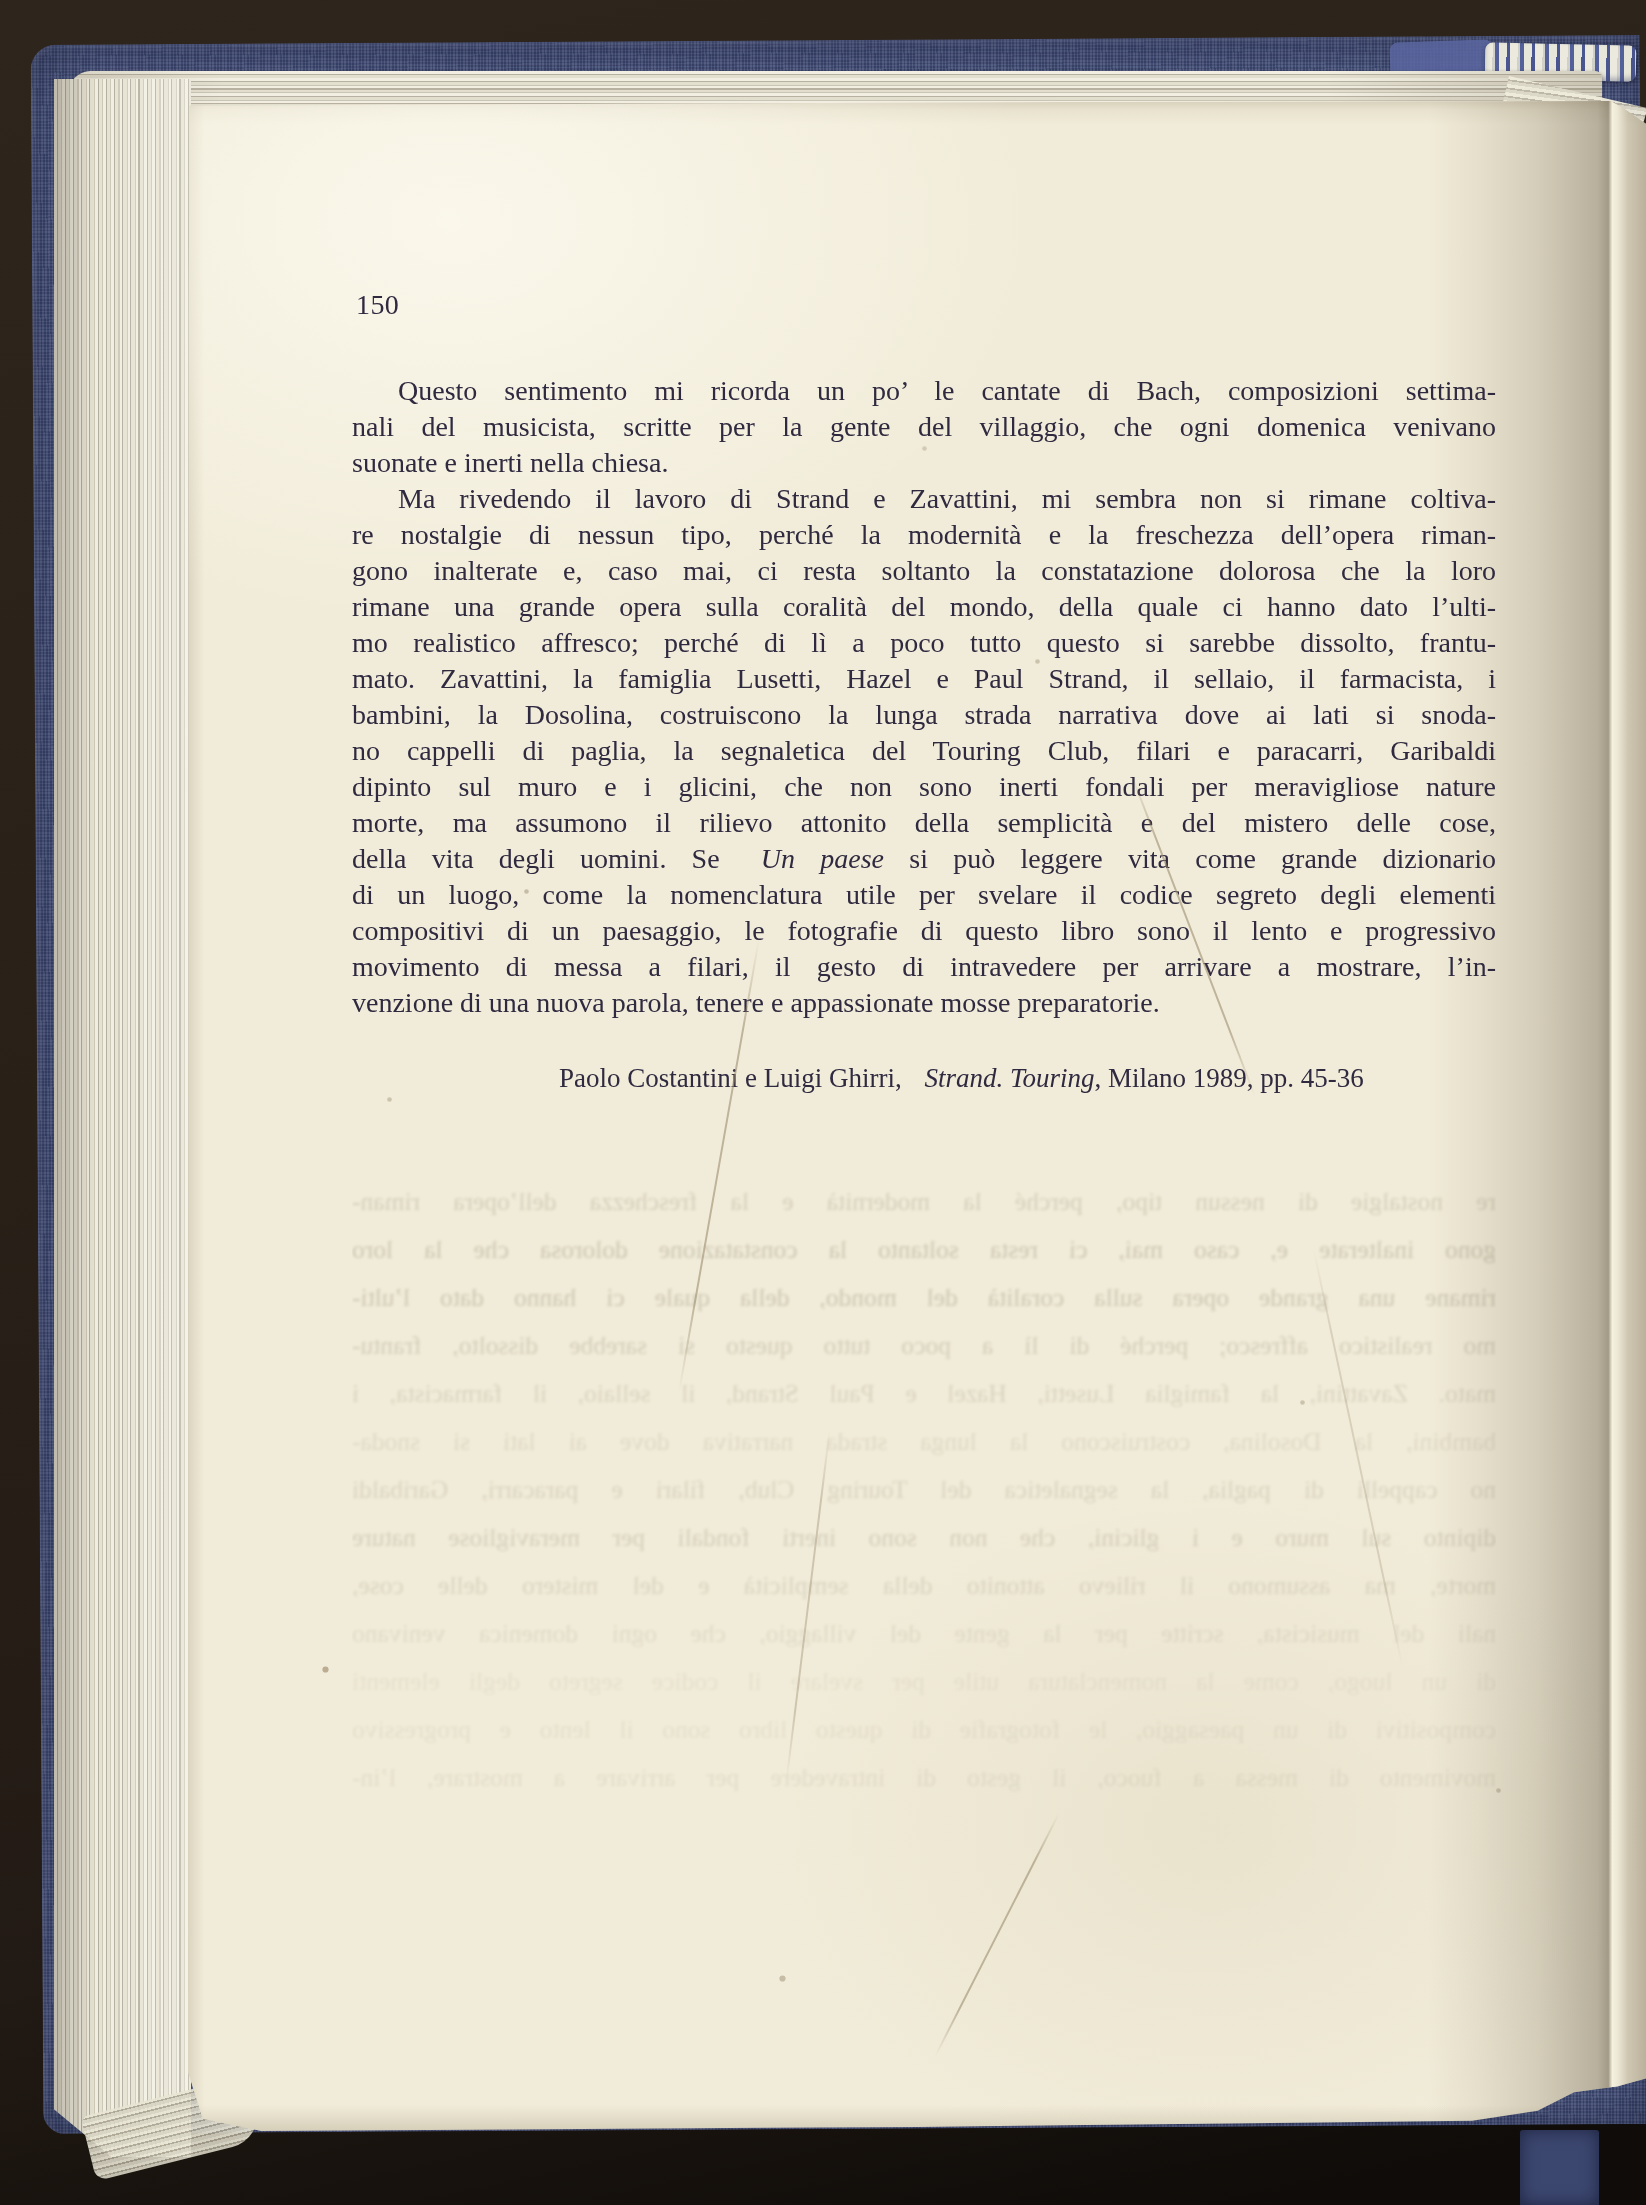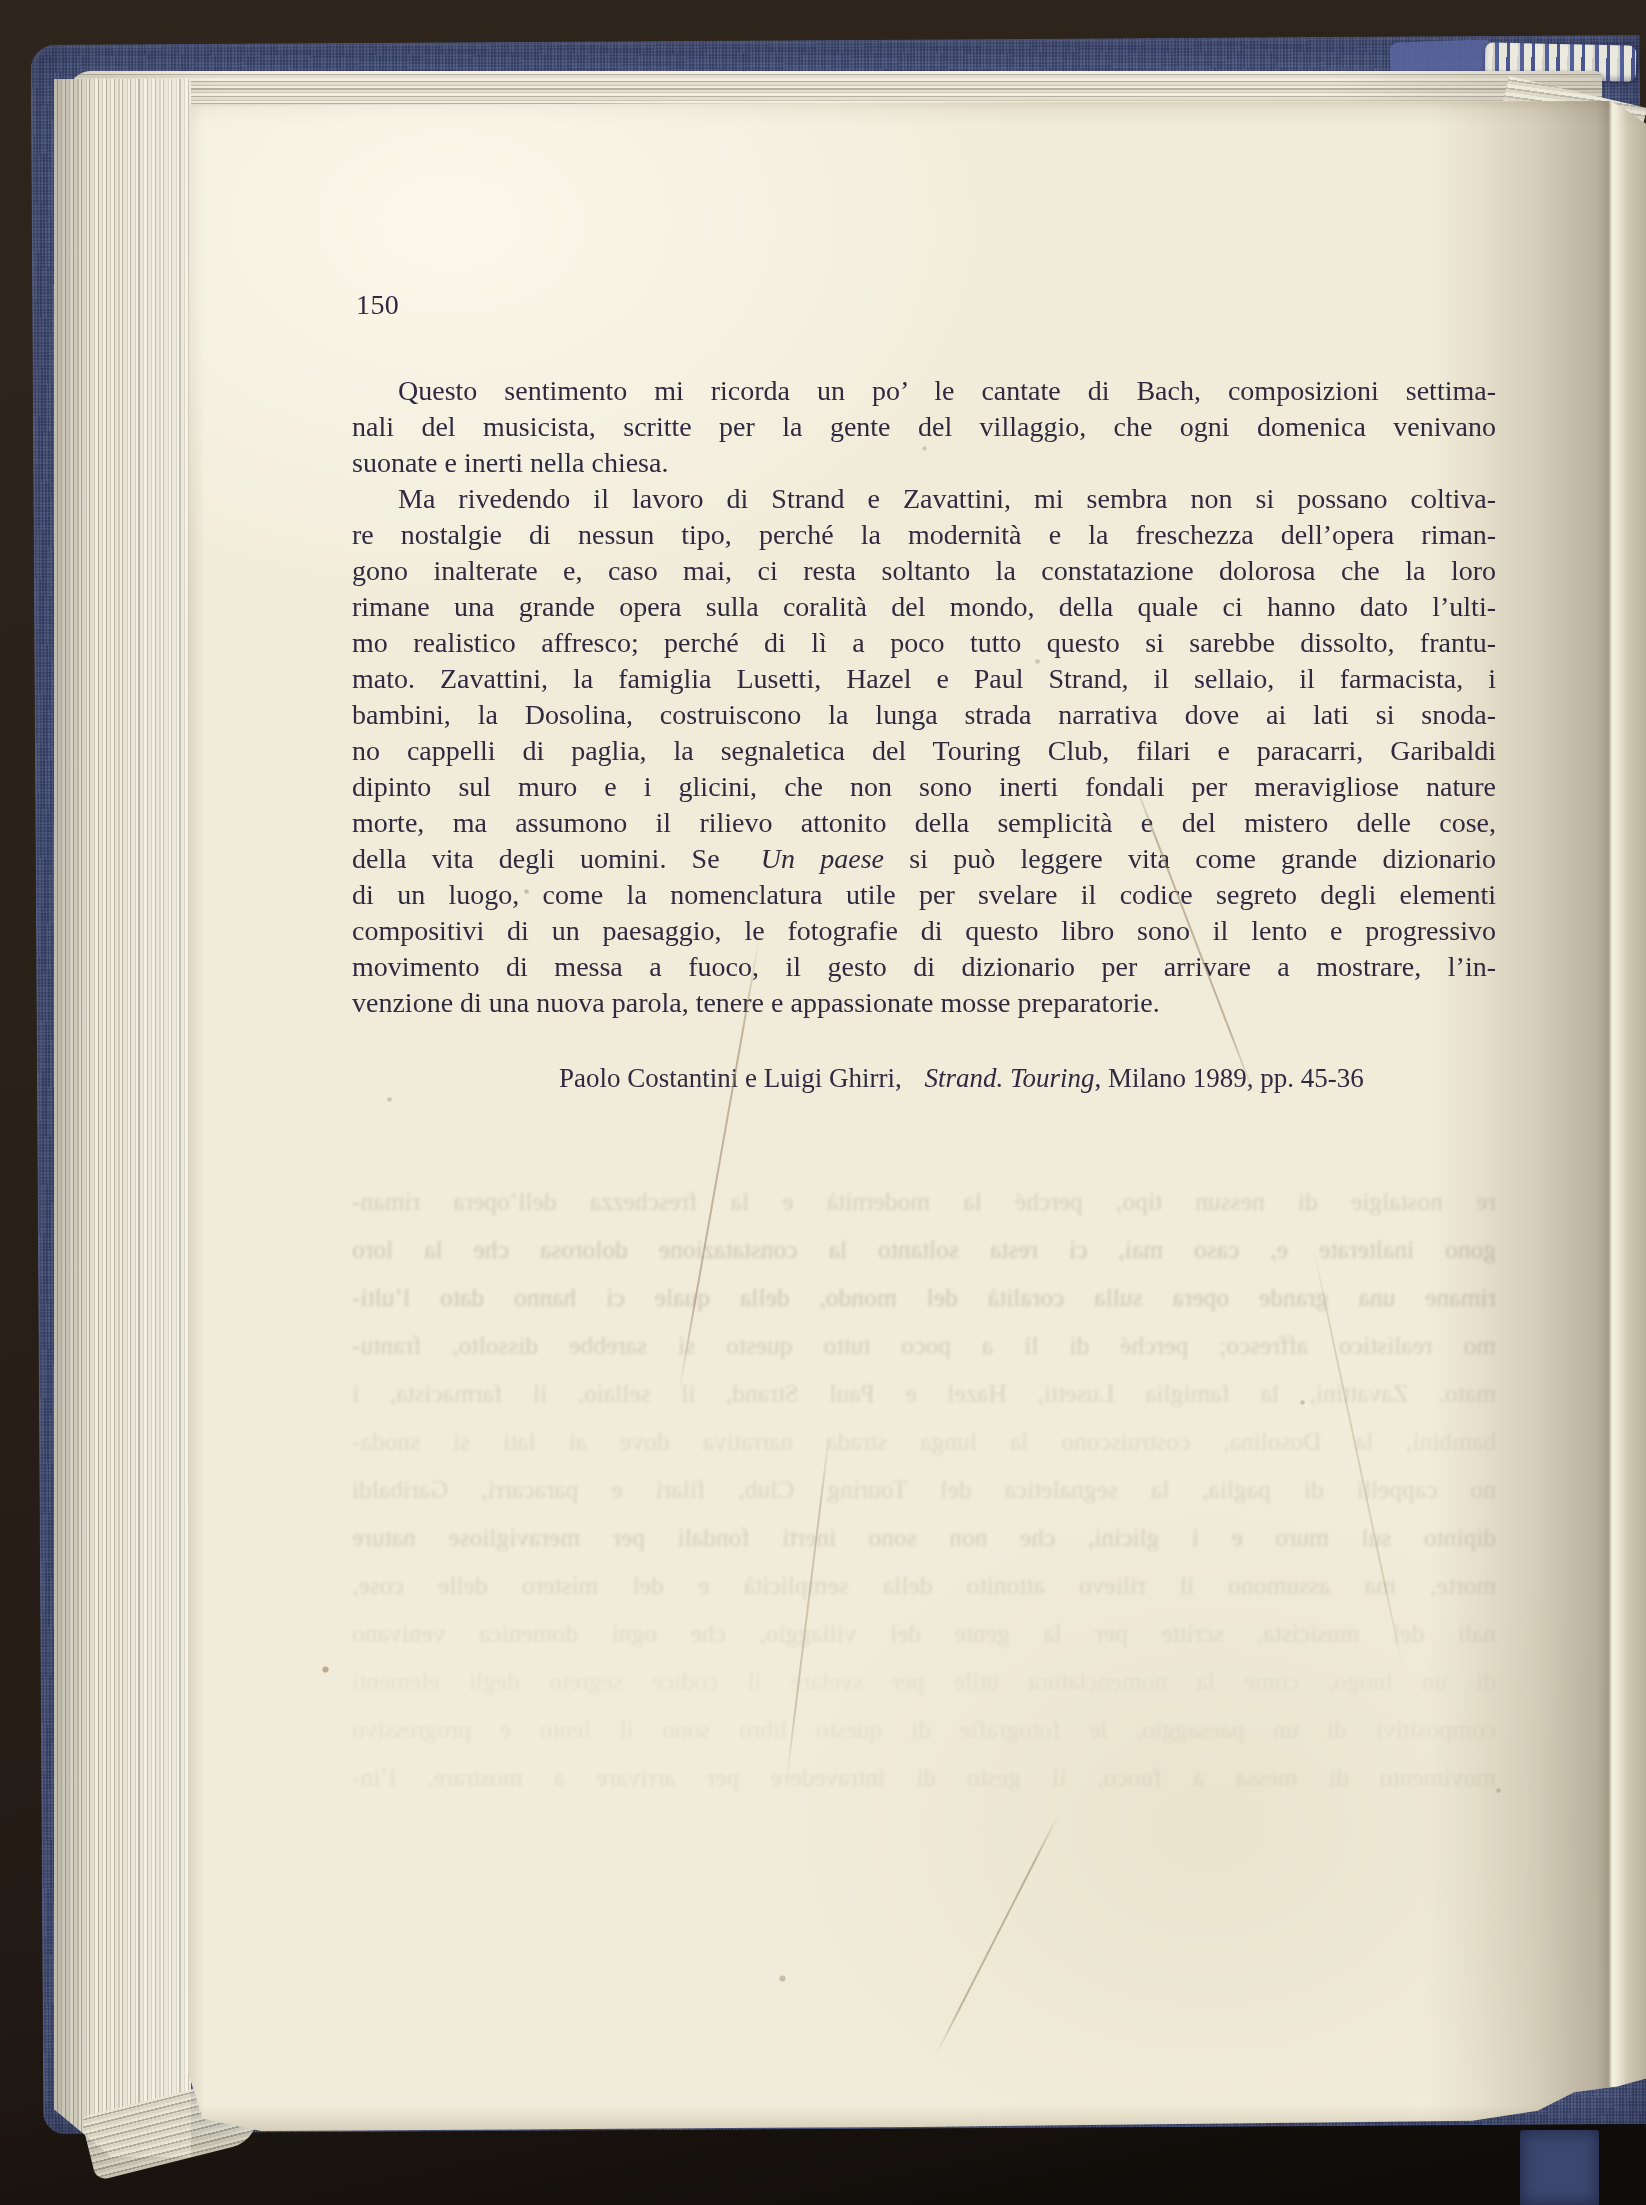--- a/index.html
+++ b/index.html
@@ -147,24 +147,24 @@
     <div class="pagenum">150</div>
 
     <div class="text-block">
       <div class="para">
         <div class="line just indent">Questo sentimento mi ricorda un po’ le cantate di Bach, composizioni settima-</div>
         <div class="bind-list"><div class="line just">nali del musicista, scritte per la gente del villaggio, che ogni domenica venivano</div></div>
         <div class="line plain">suonate e inerti nella chiesa.</div>
       </div>
 
       <div class="para">
-        <div class="line just indent">Ma rivedendo il lavoro di Strand e Zavattini, mi sembra non si possano coltiva-</div>
+        <div class="line just indent">Ma rivedendo il lavoro di Strand e Zavattini, mi sembra non si rimane coltiva-</div>
         <div class="bind-list"><div class="line just">re nostalgie di nessun tipo, perché la modernità e la freschezza dell’opera riman-</div><div class="line just">gono inalterate e, caso mai, ci resta soltanto la constatazione dolorosa che la loro</div><div class="line just">rimane una grande opera sulla coralità del mondo, della quale ci hanno dato l’ulti-</div><div class="line just">mo realistico affresco; perché di lì a poco tutto questo si sarebbe dissolto, frantu-</div><div class="line just">mato. Zavattini, la famiglia Lusetti, Hazel e Paul Strand, il sellaio, il farmacista, i</div><div class="line just">bambini, la Dosolina, costruiscono la lunga strada narrativa dove ai lati si snoda-</div><div class="line just">no cappelli di paglia, la segnaletica del Touring Club, filari e paracarri, Garibaldi</div><div class="line just">dipinto sul muro e i glicini, che non sono inerti fondali per meravigliose nature</div><div class="line just">morte, ma assumono il rilievo attonito della semplicità e del mistero delle cose,</div></div>
         <div class="line just"><span>della vita degli uomini. Se </span><span class="it">Un paese</span><span> si può leggere vita come grande dizionario</span></div>
-        <div class="bind-list"><div class="line just">di un luogo, come la nomenclatura utile per svelare il codice segreto degli elementi</div><div class="line just">compositivi di un paesaggio, le fotografie di questo libro sono il lento e progressivo</div><div class="line just">movimento di messa a fuoco, il gesto di dizionario per arrivare a mostrare, l’in-</div></div>
+        <div class="bind-list"><div class="line just">di un luogo, come la nomenclatura utile per svelare il codice segreto degli elementi</div><div class="line just">compositivi di un paesaggio, le fotografie di questo libro sono il lento e progressivo</div><div class="line just">movimento di messa a filari, il gesto di intravedere per arrivare a mostrare, l’in-</div></div>
         <div class="line plain">venzione di una nuova parola, tenere e appassionate mosse preparatorie.</div>
       </div>
     </div>
 
     <div class="citation"><span>Paolo Costantini e Luigi Ghirri, </span><span class="it">Strand. Touring</span><span>, Milano 1989, pp. 45-36</span></div>
 
     <i class="sc s1"></i>
     <i class="sc s2"></i>
     <i class="sc s3"></i>
     <i class="sc s4"></i>

